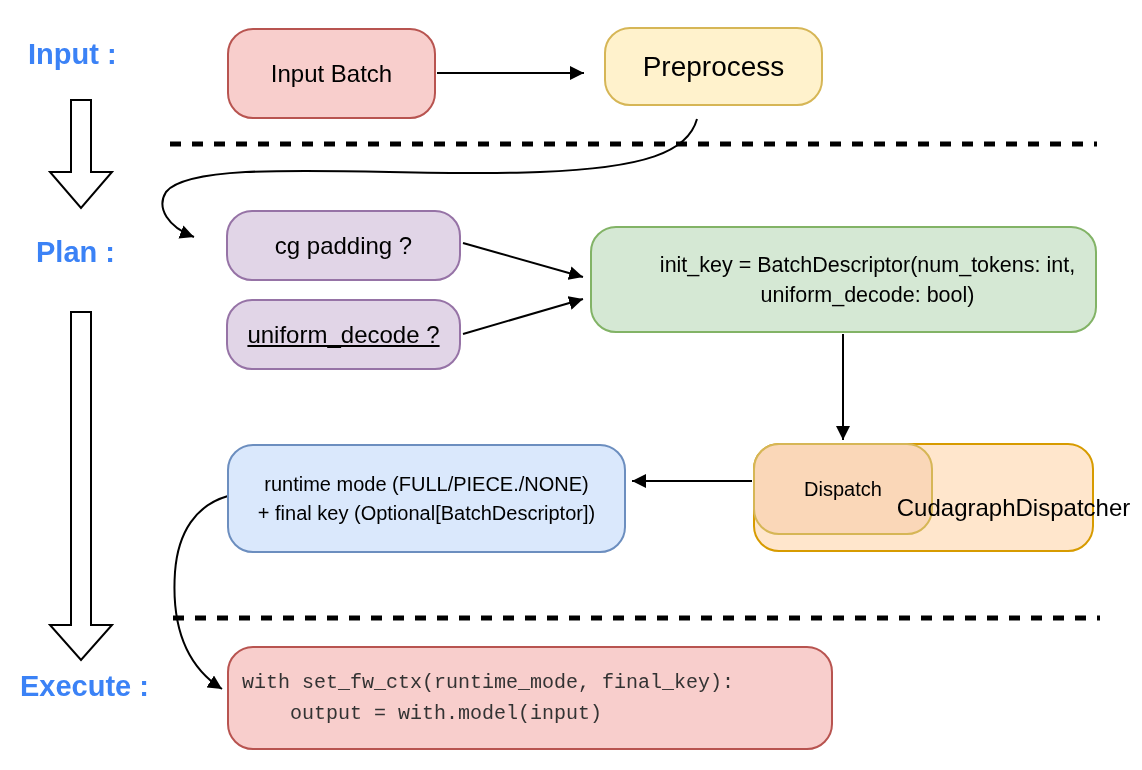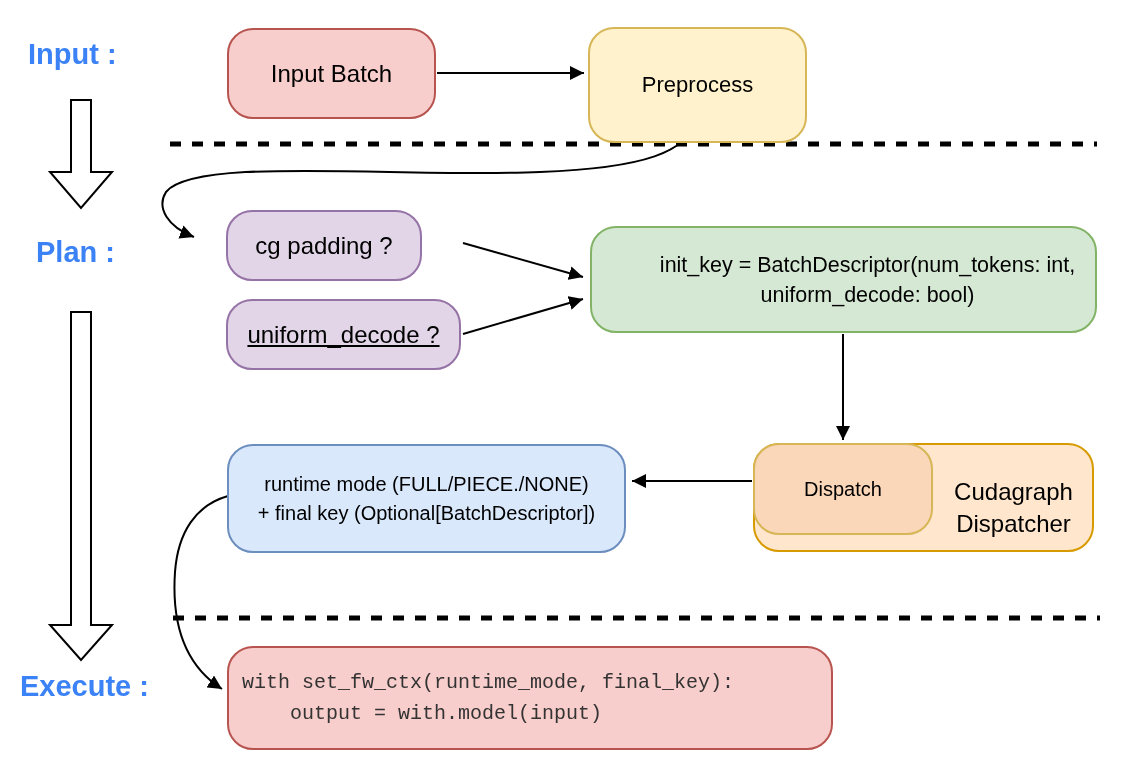--- a/index.html
+++ b/index.html
@@ -38,31 +38,31 @@
   .node .line { display: block; }
   .node-red    { background: #F8CECC; border: 2px solid #B85450; }
   .node-yellow { background: #FFF2CC; border: 2px solid #D6B656; }
   .node-purple { background: #E1D5E7; border: 2px solid #9673A6; }
   .node-green  { background: #D5E8D4; border: 2px solid #82B366; }
   .node-blue   { background: #DAE8FC; border: 2px solid #6C8EBF; }
   .node-orange { background: #FFE6CC; border: 2px solid #D79B00; }
   .node-dispatch { background: #FAD7B8; border: 2px solid #D6B656; }
 
   #input-batch     { left: 227px; top: 28px;  width: 209px; height: 91px;  font-size: 24px; }
-  #preprocess      { left: 588px; top: 27px;  width: 219px; height: 116px;  font-size: 22px; }
-  #cg-padding      { left: 226px; top: 210px; width: 196px; height: 71px;  font-size: 24px; align-items: center; }
+  #preprocess      { left: 604px; top: 27px;  width: 219px; height: 79px;  font-size: 28px; }
+  #cg-padding      { left: 226px; top: 210px; width: 235px; height: 71px;  font-size: 24px; align-items: center; }
   #uniform-decode  { left: 226px; top: 299px; width: 235px; height: 71px;  font-size: 24px; text-decoration: underline; }
   #init-key        { left: 590px; top: 226px; width: 507px; height: 107px; font-size: 21.5px; line-height: 30px; padding-left: 48px; }
   #runtime-mode    { left: 227px; top: 444px; width: 399px; height: 109px; font-size: 20px;   line-height: 29px; }
   #cudagraph-outer { left: 753px; top: 443px; width: 341px; height: 109px; }
   #dispatch-inner  { left: 753px; top: 443px; width: 180px; height: 92px;  font-size: 20px; }
   #cudagraph-label {
     position: absolute;
     left: 933px; top: 443px; width: 161px; height: 130px;
-    display: flex; flex-direction: column; align-items: center; justify-content: center;
+    display: flex; align-items: center; justify-content: center;
     font-size: 24px; line-height: 32px; color: #000000; text-align: center;
   }
   #execute-code {
     left: 227px; top: 646px; width: 606px; height: 104px;
     font-family: "Liberation Mono", "DejaVu Sans Mono", monospace;
     font-size: 20px; line-height: 31px;
     align-items: flex-start;
     padding-left: 13px;
     color: #333333;
     text-align: left;

